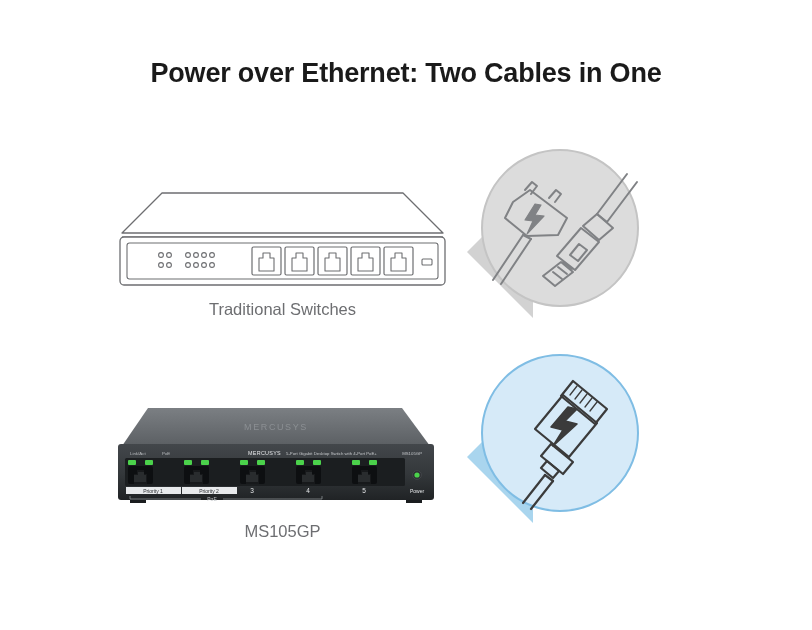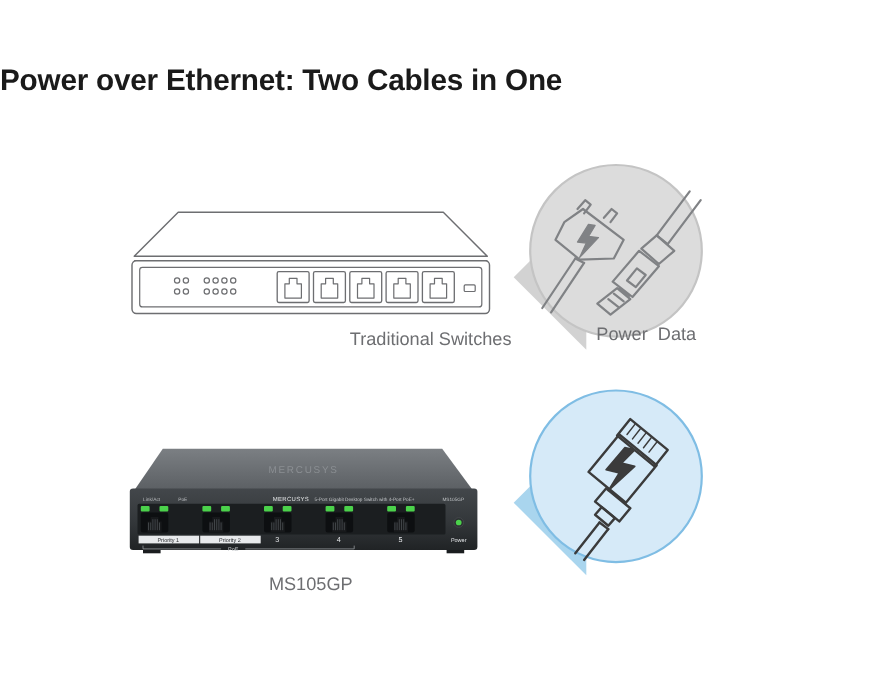--- a/index.html
+++ b/index.html
@@ -14,21 +14,21 @@
     overflow: hidden;
     position: relative;
   }
 
   
   #page-title {
     position: absolute;
     left: 0;
     top: 58px;
     width: 812px;
-    text-align: left;
+    text-align: center;
     font-size: 27px;
     font-weight: bold;
     color: #1a1a1a;
     letter-spacing: -0.2px;
   }
 
   
   .cell {
     position: absolute;
   }
@@ -37,21 +37,21 @@
     width: 100%;
     text-align: center;
     font-size: 16.5px;
     color: #6d6e71;
     font-family: "Liberation Sans", sans-serif;
     white-space: pre;
   }
 
   
   #trad-switch-cell { left: 100px; top: 185px; width: 365px; height: 145px; }
-  #trad-switch-caption { top: 115px; text-align: right; }
+  #trad-switch-caption { top: 115px; }
 
   
   #ms-switch-cell { left: 100px; top: 404px; width: 365px; height: 145px; }
   #ms-switch-caption { top: 118px; }
 
   
   #power-data-cell { left: 455px; top: 140px; width: 265px; height: 190px; }
   #power-data-caption { top: 155px; }
   #poe-data-cell { left: 455px; top: 345px; width: 265px; height: 190px; }
   #poe-data-caption { top: 155px; }
@@ -157,21 +157,20 @@
 
         <path d="M 124 104 L 132 110 L 123 121 L 115 115 Z"></path>
 
         <path d="M 108 122 L 117 129"></path>
         <path d="M 103 127 L 112 134"></path>
         <path d="M 98 132 L 107 139"></path>
         <path d="M 118 132 L 100 146 L 88 136 L 106 122 Z"></path>
       </g>
     </svg>
   </div>
-  <div class="caption" id="power-data-caption">Power  Data</div>
 </div>
 
 <div class="cell" id="ms-switch-cell">
   <div>
     <svg width="365" height="112" viewBox="0 0 365 112">
       <defs>
         <linearGradient id="lidGrad" x1="0" y1="0" x2="0" y2="1">
           <stop offset="0%" stop-color="#7b7f83"></stop>
           <stop offset="100%" stop-color="#5b5f63"></stop>
         </linearGradient>

